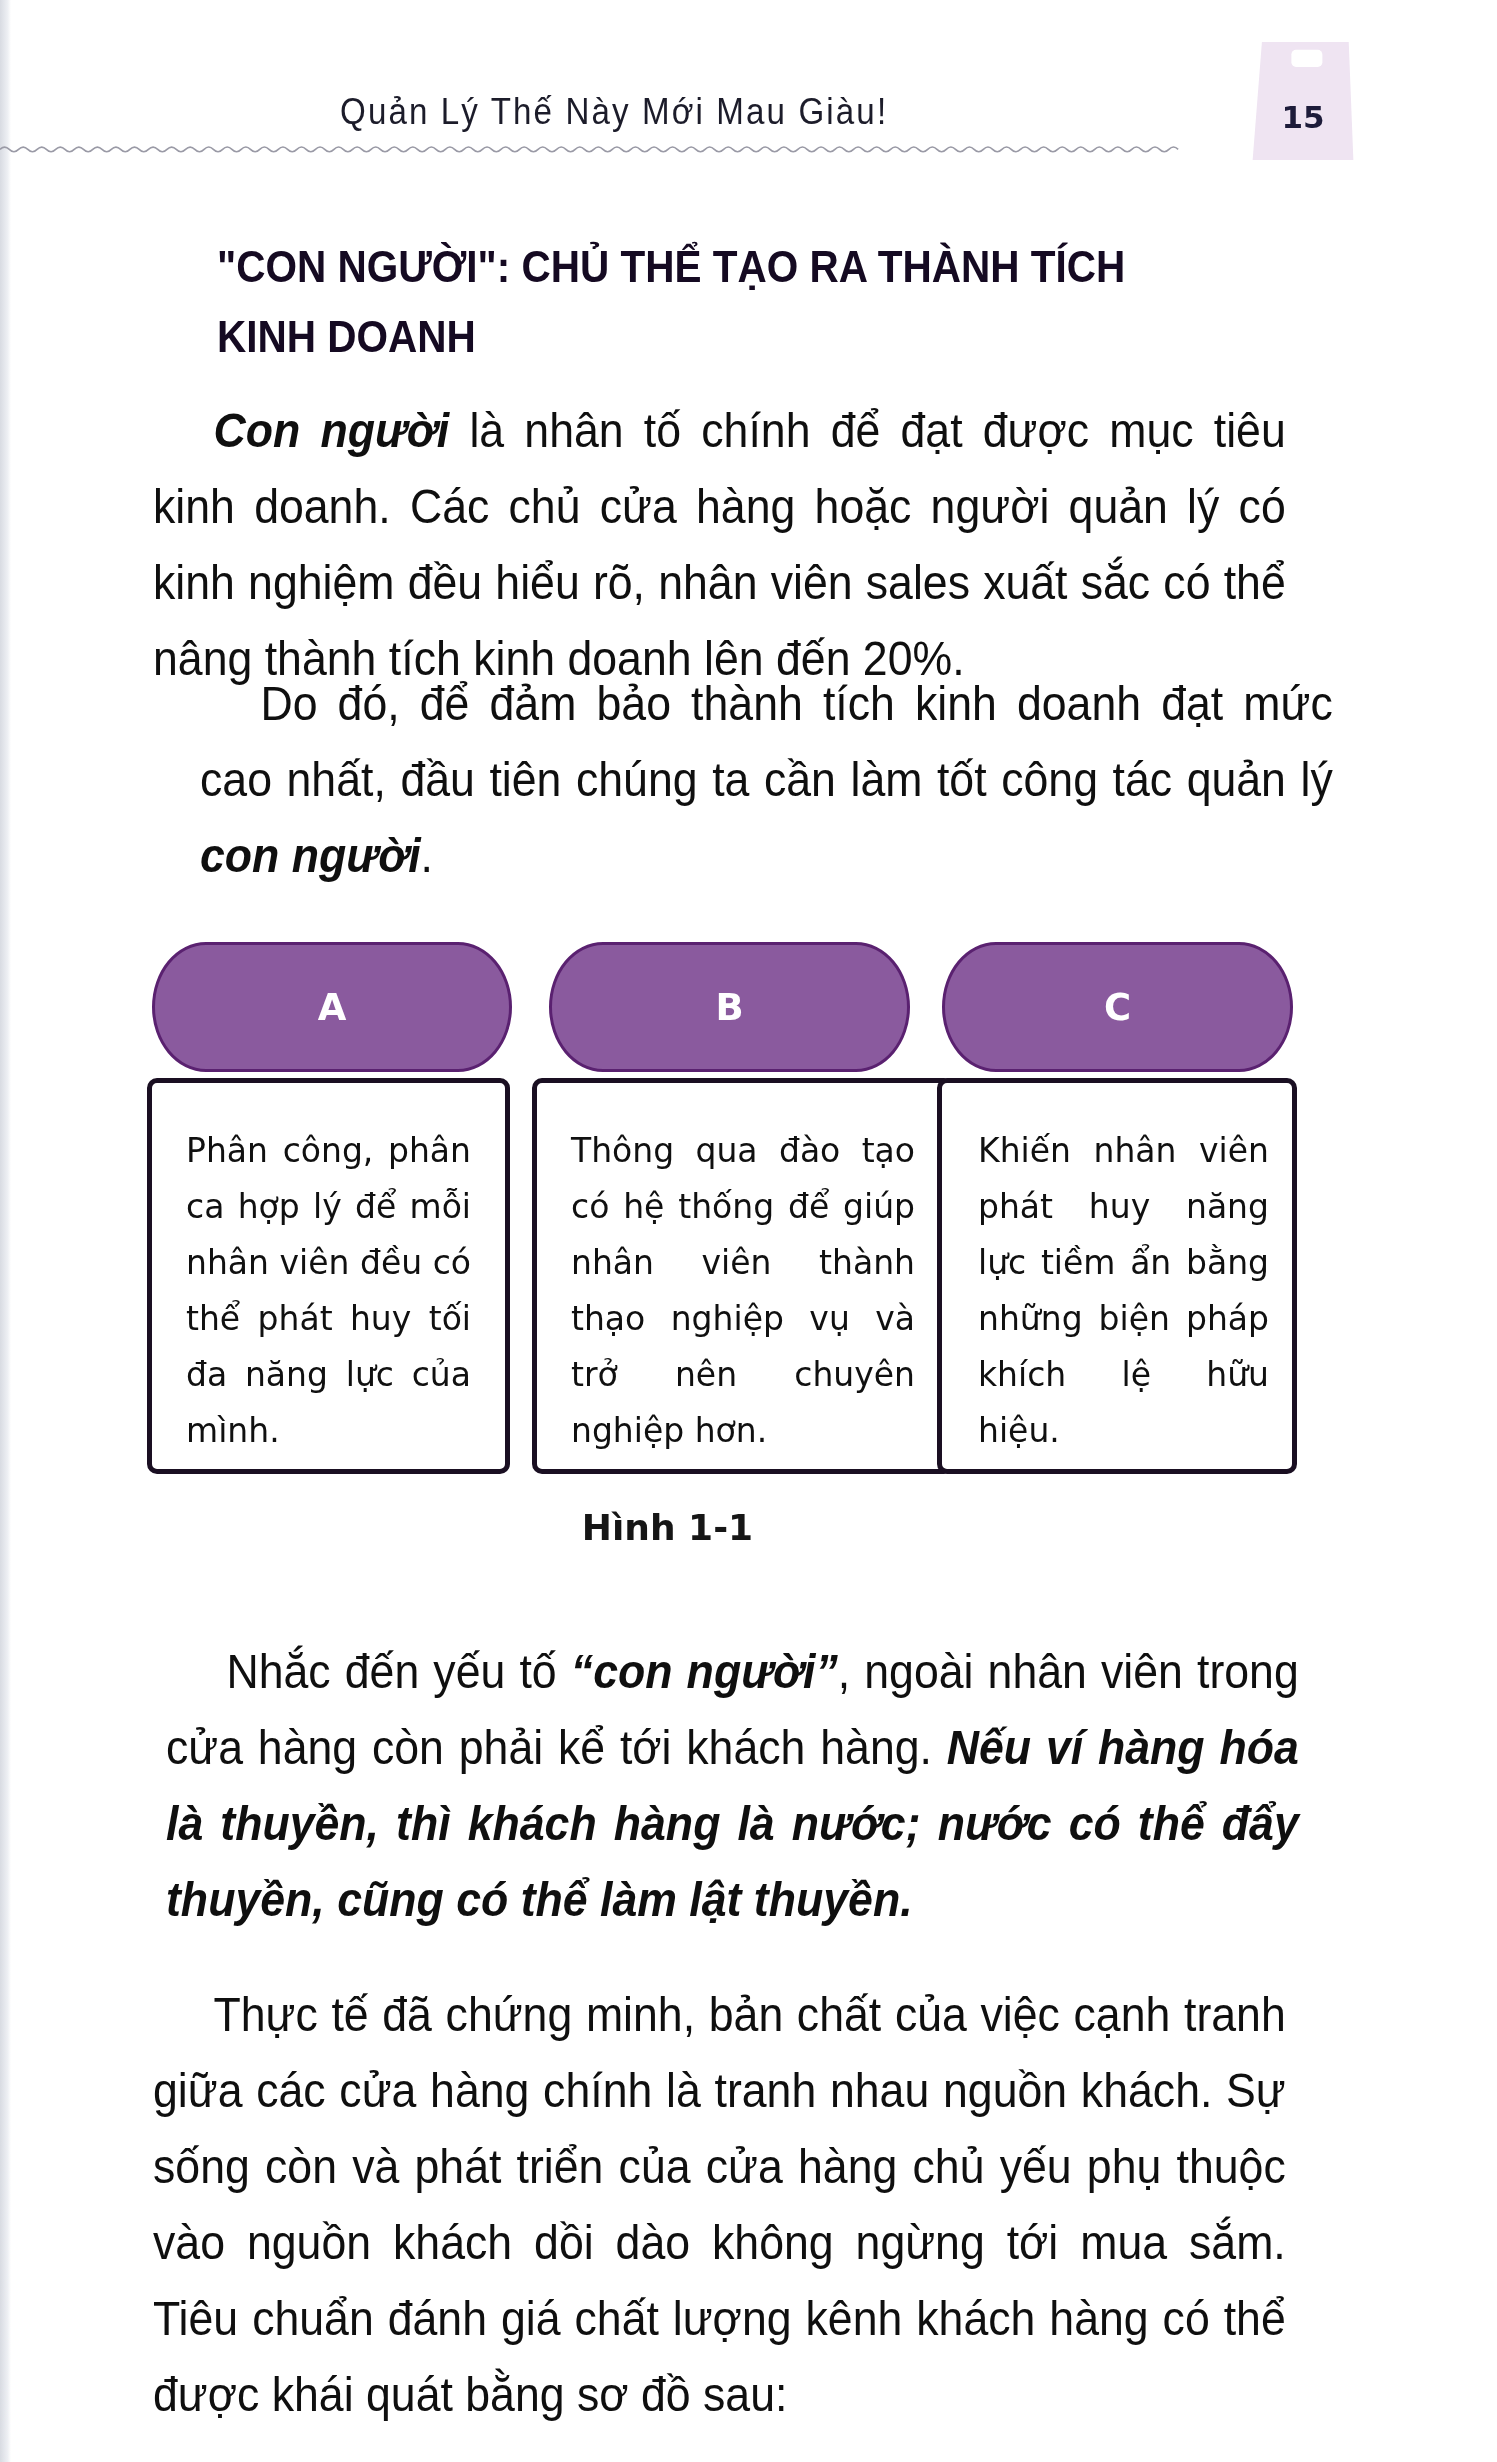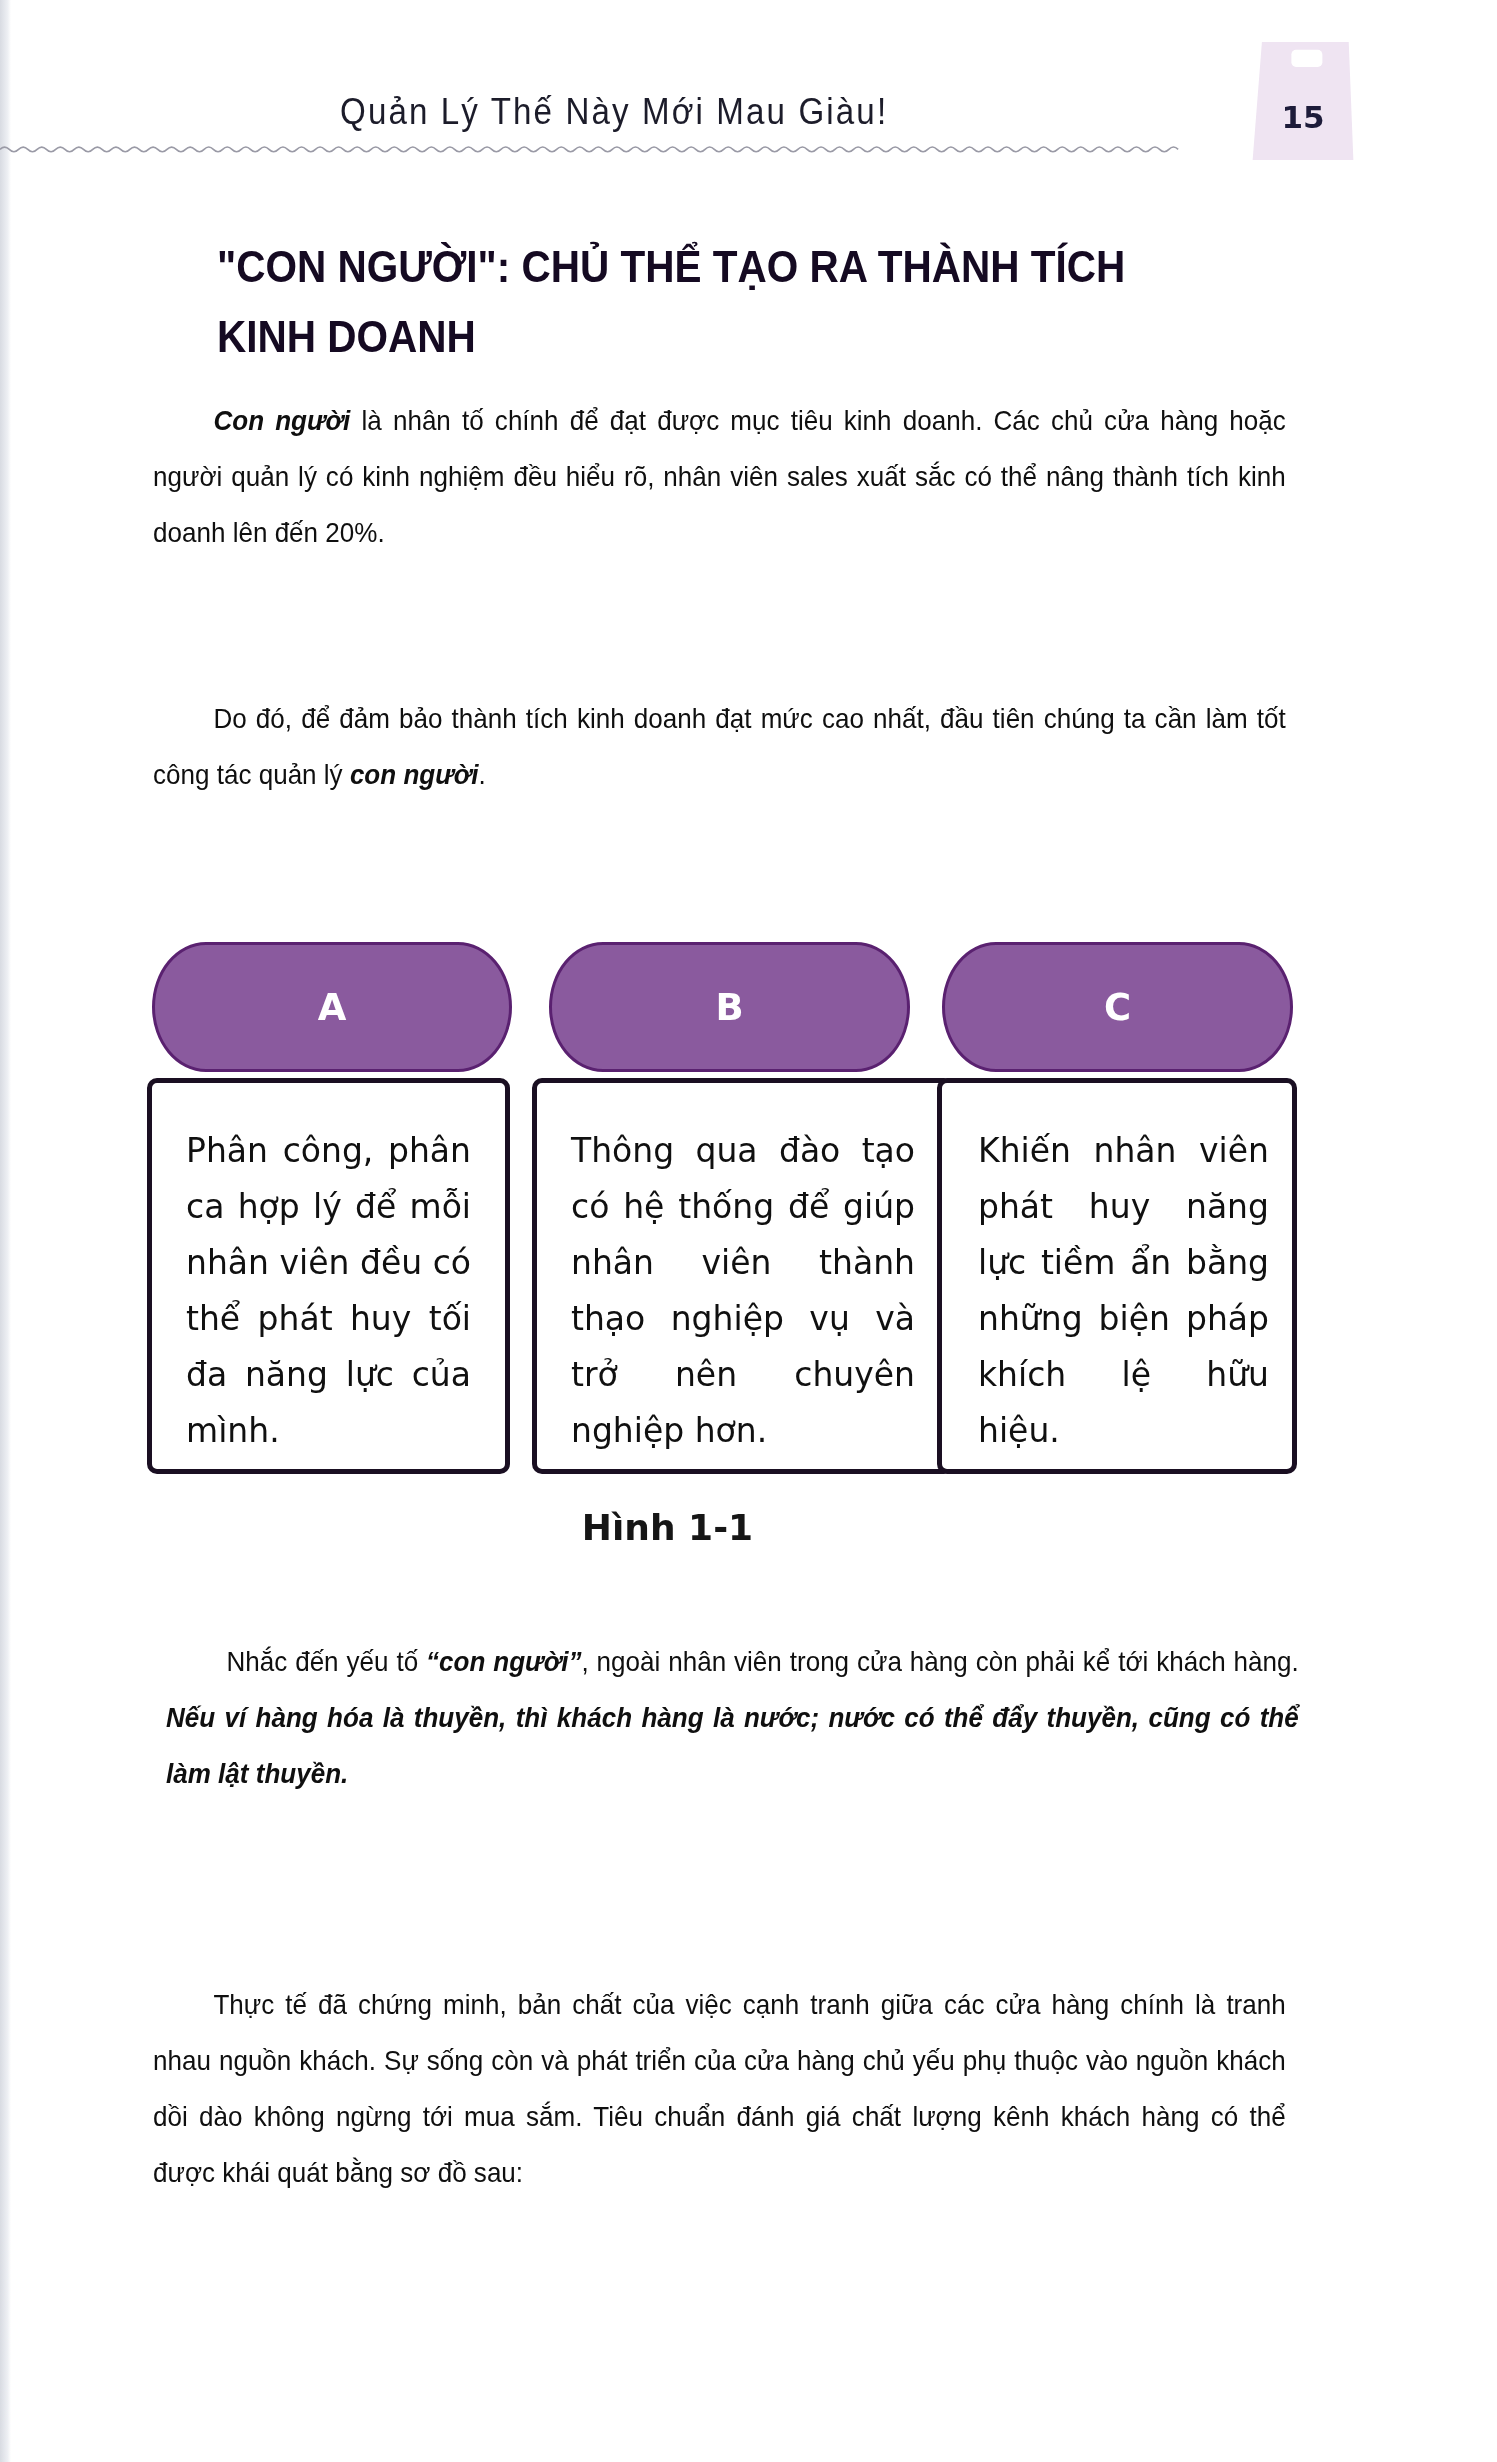--- a/index.html
+++ b/index.html
@@ -29,26 +29,26 @@
   }
   
   .heading {
     position: absolute; left: 217px; top: 232px; width: 1098px;
     font-weight: bold; font-size: 45px; line-height: 70px; color: #150a22;
     transform: scaleX(0.9); transform-origin: left top;
   }
   
   .para {
     position: absolute; left: 153px; width: 1133px;
-    font-size: 28px; line-height: 56px; text-align: justify; text-indent: 65px;
+    font-size: 48px; line-height: 76px; text-align: justify; text-indent: 65px;
     color: #0f0f0f;
   }
   .para .inner { display: block; transform: scaleX(0.93); transform-origin: left top; width: 1218px; }
   .p1 { top: 393px; }
-  .p2 { top: 691px; }
+  .p2 { top: 666px; margin-left: 47px; }
   .p3 { top: 1634px; margin-left: 13px; }
   .p4 { top: 1977px; }
   em.bi { font-style: italic; font-weight: bold; }
   
   .cap {
     position: absolute; top: 942px; height: 130px;
     background: #8a5a9e; border: 3.1px solid #5a2170; box-sizing: border-box;
     border-radius: 54px / 65px;
     display: flex; align-items: center; justify-content: center;
   }

